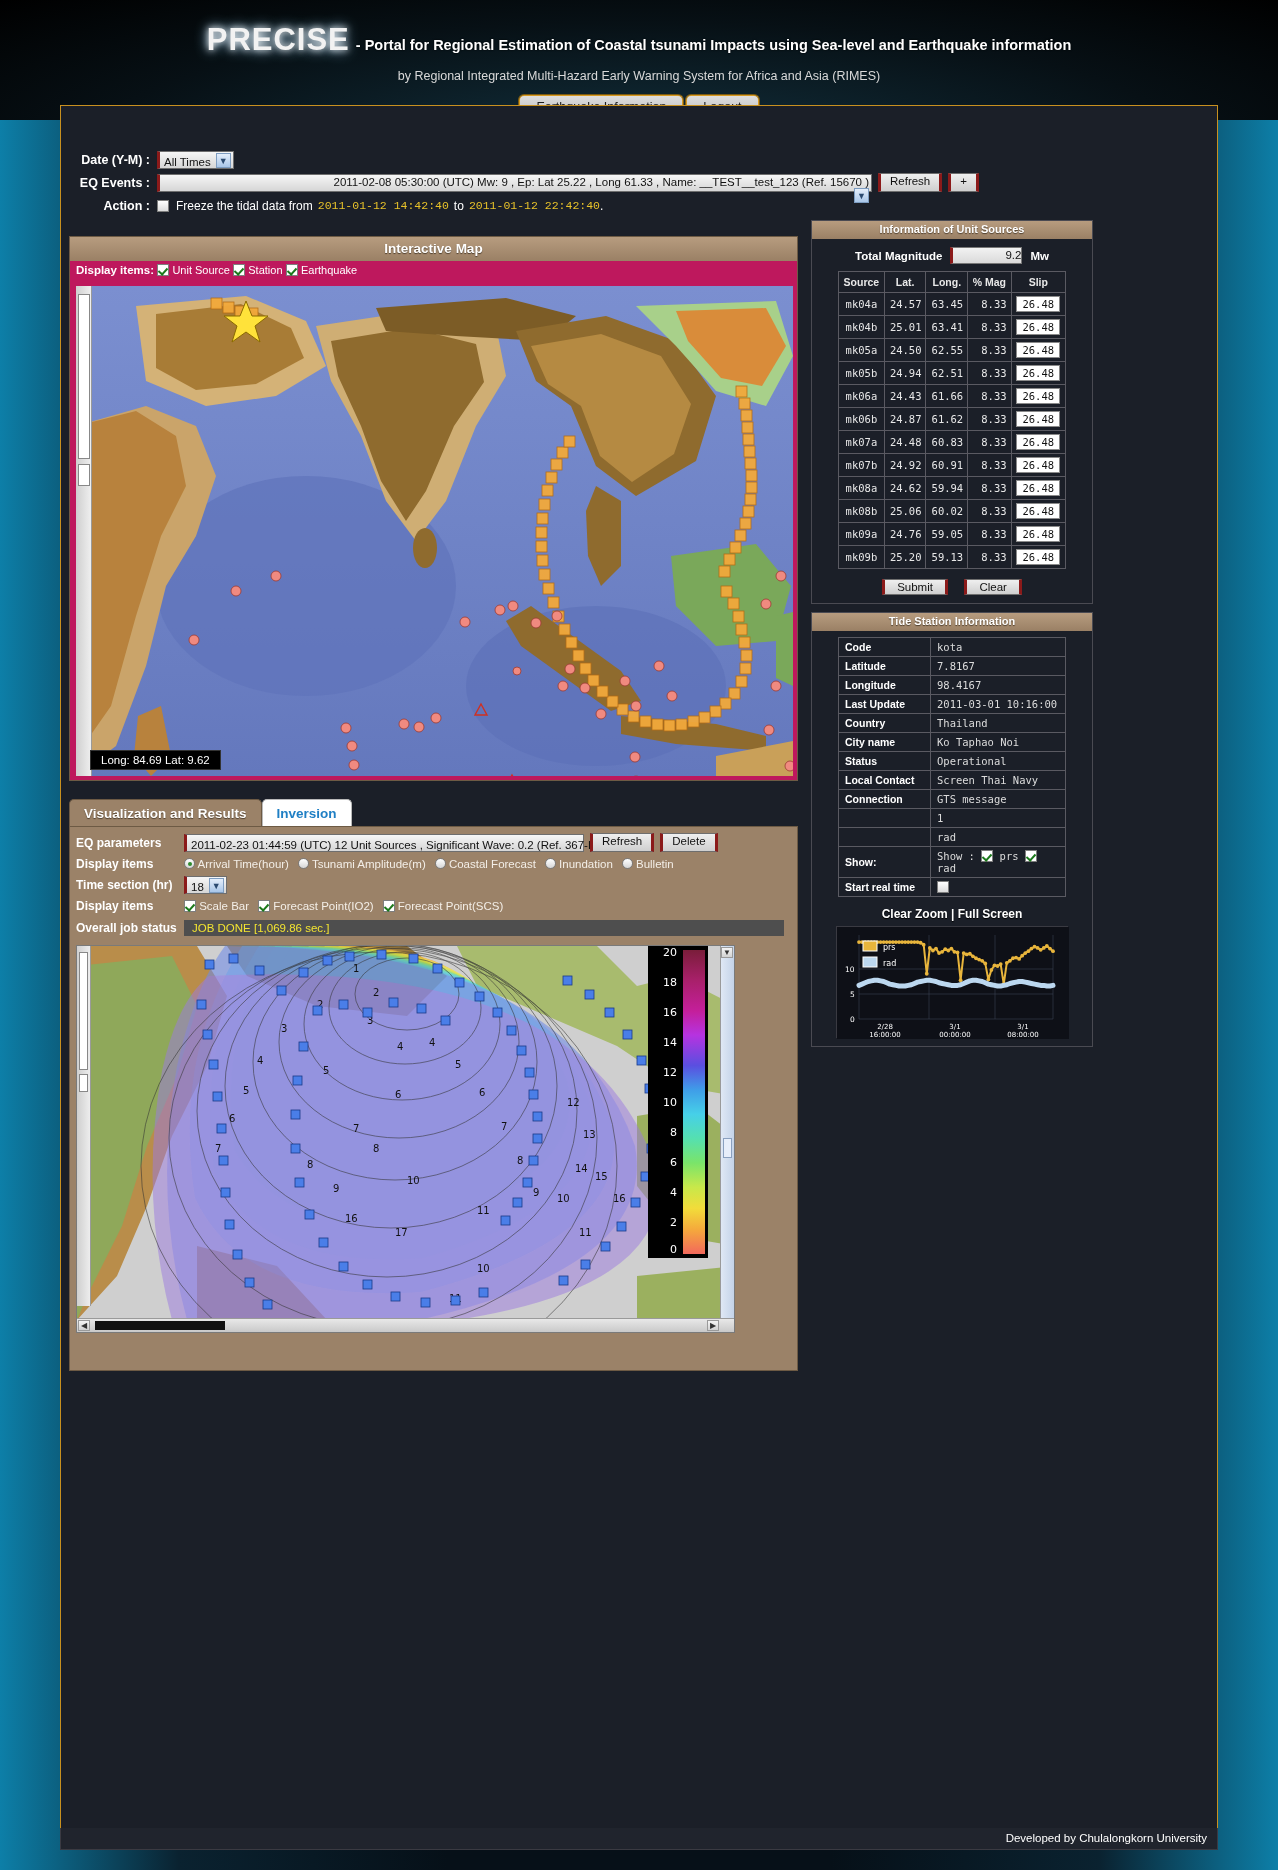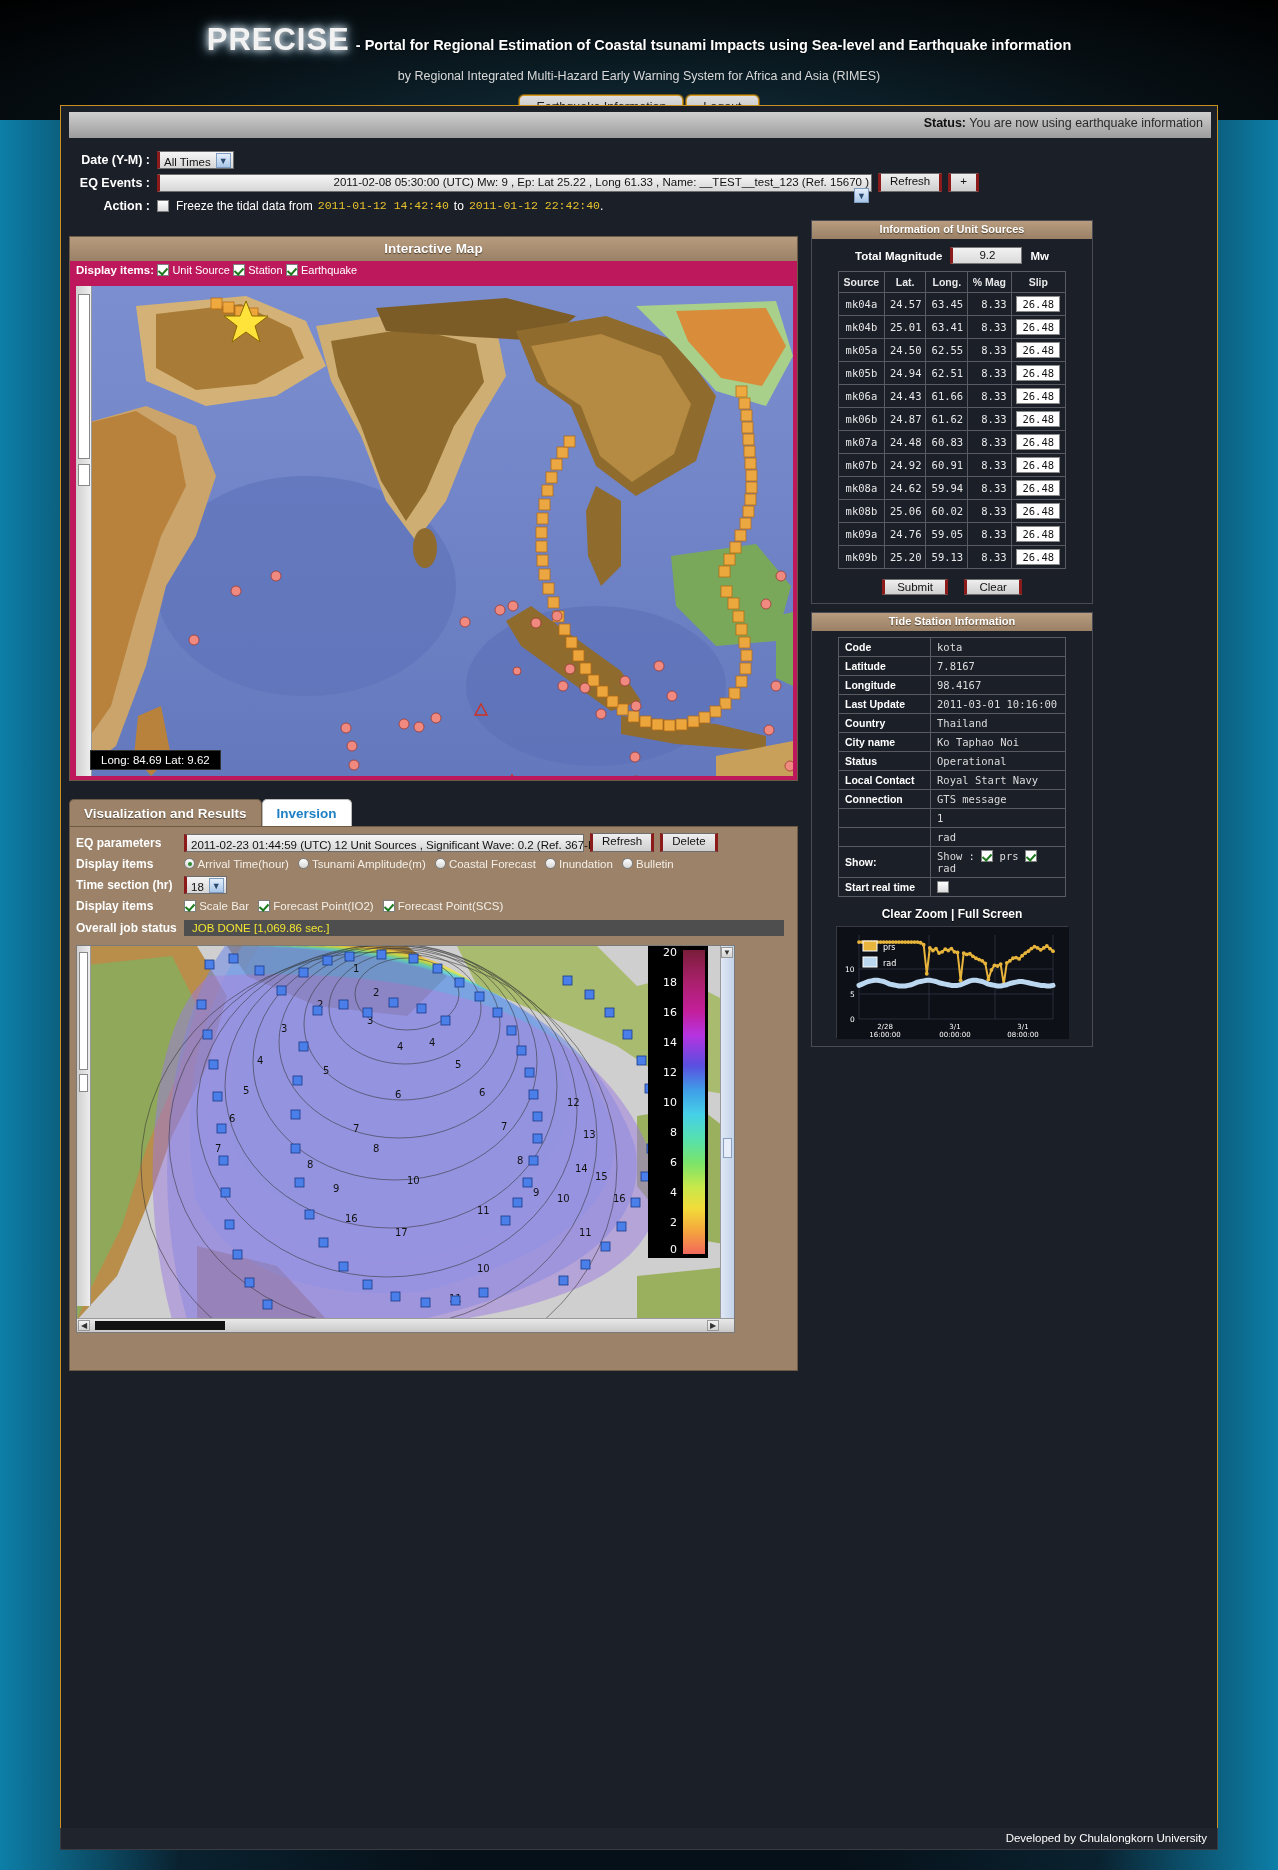--- a/index.html
+++ b/index.html
@@ -134,21 +134,21 @@
   .rcol { position:absolute; left:750px; top:114px; width:282px; }
   .rpanel { background:#1b1f28; border:1px solid #4a4a52; margin-bottom:8px; }
   .rtitle {
     height:18px; background:linear-gradient(to bottom,#b79c7f,#9a8065);
     color:#ffffff; font-size:11px; font-weight:bold; text-align:center; line-height:17px;
     text-shadow:0 1px 1px #4e3f2e;
   }
   .magrow { display:flex; align-items:center; justify-content:center; gap:8px; padding:8px 0 7px 0; color:#fff; font-size:11.5px; font-weight:bold; }
   .maginput {
     background:linear-gradient(to bottom,#f2f2f2,#dadada); border:1px solid #777; border-left:3px solid #8b1a1a;
-    width:72px; height:17px; text-align:center; font-size:11.5px; color:#111; font-weight:normal; line-height:15px;
+    width:72px; height:17px; text-align:right; font-size:11.5px; color:#111; font-weight:normal; line-height:15px;
   }
   table.ustab { border-collapse:collapse; margin:0 auto 6px auto; width:228px; }
   table.ustab th, table.ustab td {
     border:1px solid #5a5a62; color:#e8e8e8; font-size:10.5px;
     font-family:"DejaVu Sans Mono", monospace; padding:3px 4px; height:21px;
   }
   table.ustab th { font-family:"Liberation Sans",sans-serif; font-weight:bold; font-size:10.5px; text-align:center; }
   table.ustab td.src { text-align:center; }
   table.ustab td.num { text-align:right; }
   .slipinput {
@@ -192,24 +192,20 @@
     </div>
     <div class="byline">by Regional Integrated Multi-Hazard Early Warning System for Africa and Asia (RIMES)</div>
     <div class="tabs-top">
       <div class="tab-top">Earthquake Information</div>
       <div class="tab-top">Logout</div>
     </div>
   </div>
 
   <div class="frame">
 
-    <div class="statusbar">
-      <b>Status:</b>
-      <span>You are now using earthquake information</span>
-    </div>
 
     <div class="controls">
       <div class="crow">
         <div class="clabel">Date (Y-M) :</div>
         <div class="sel">
           <span>All Times</span>
           <span class="arrow">▼</span>
         </div>
       </div>
       <div class="crow">
@@ -803,21 +799,21 @@
               <tr>
                 <td class="k">City name</td>
                 <td>Ko Taphao Noi</td>
               </tr>
               <tr>
                 <td class="k">Status</td>
                 <td>Operational</td>
               </tr>
               <tr>
                 <td class="k">Local Contact</td>
-                <td>Royal Start Navy</td>
+                <td>Screen Thai Navy</td>
               </tr>
               <tr>
                 <td class="k">Connection</td>
                 <td>GTS message</td>
               </tr>
               <tr>
                 <td class="k"></td>
                 <td>1</td>
               </tr>
               <tr>

